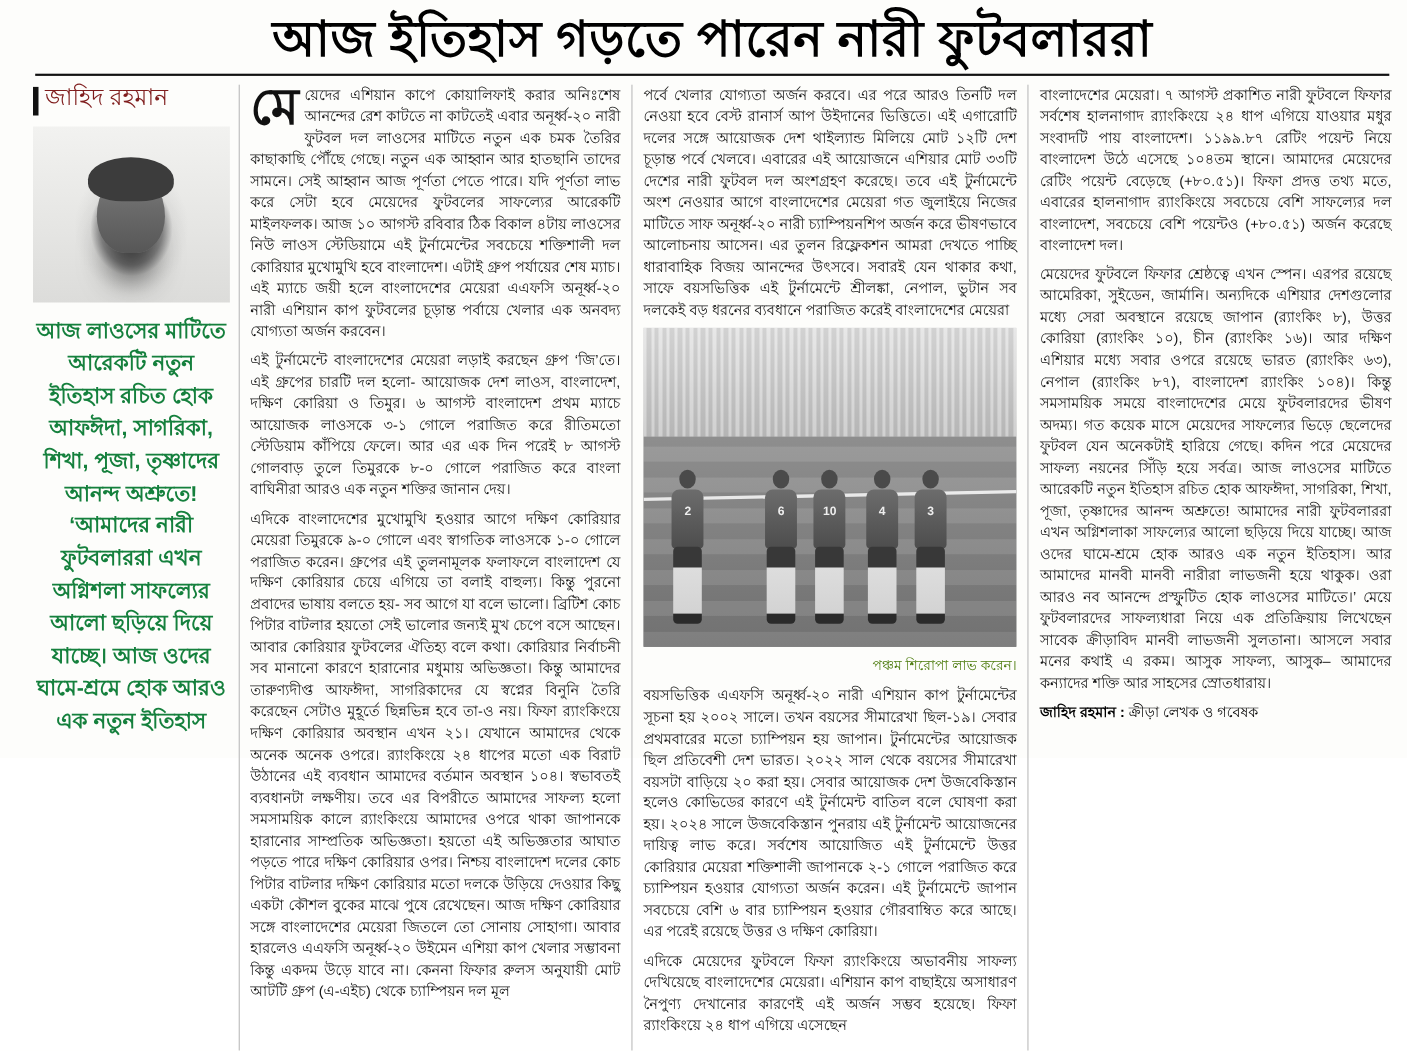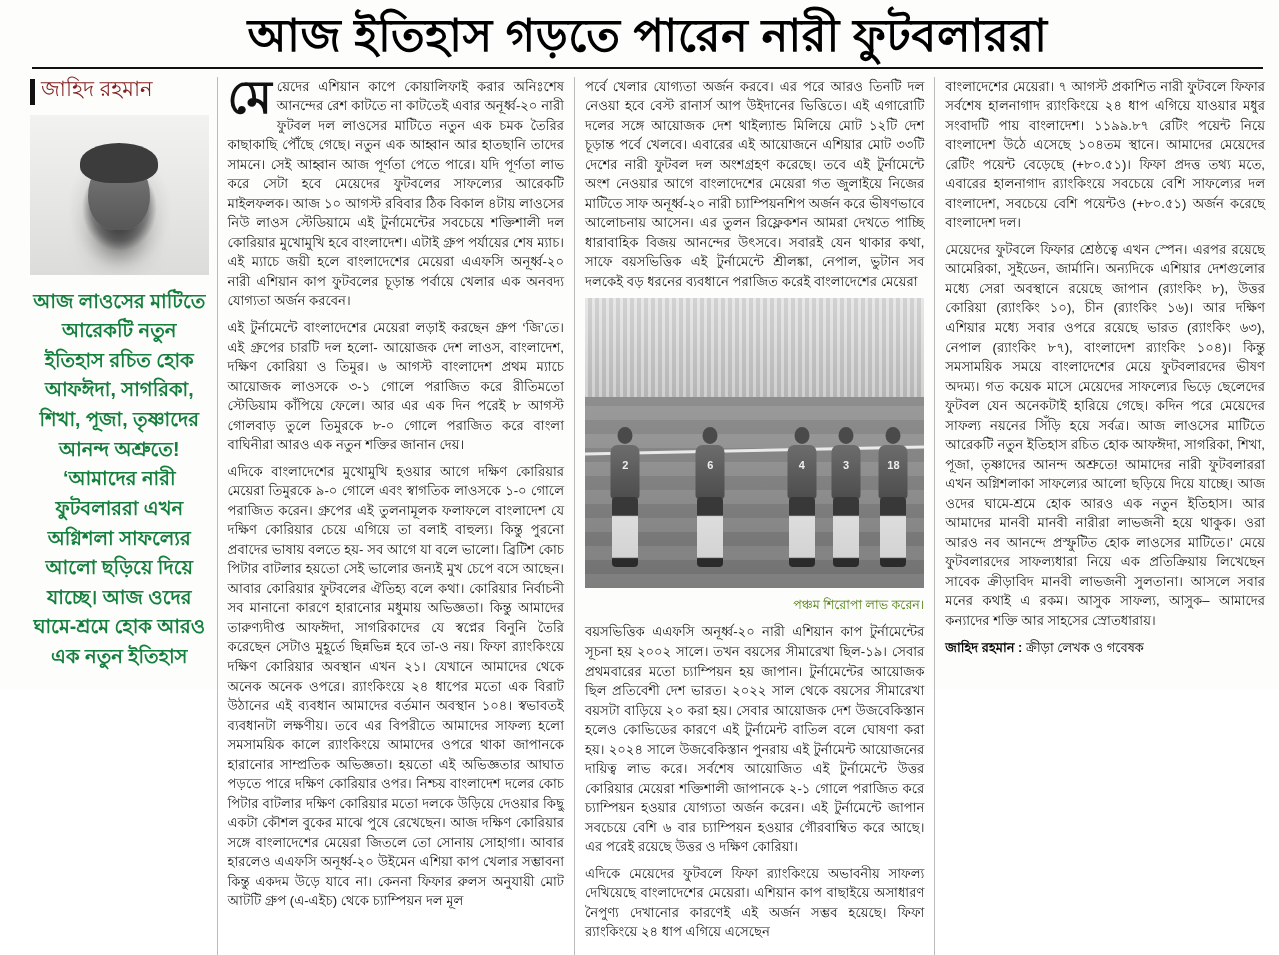--- a/index.html
+++ b/index.html
@@ -276,36 +276,36 @@
             <div class="torso"></div>
             <div class="num">2</div>
             <div class="legs"></div>
           </div>
           <div class="player" style="left:31%;">
             <div class="head"></div>
             <div class="torso"></div>
             <div class="num">6</div>
             <div class="legs"></div>
           </div>
+          <div class="player" style="left:44%;">
+            <div class="head"></div>
+            <div class="torso"></div>
+            <div class="num">10</div>
+            <div class="legs"></div>
+          </div>
           <div class="player" style="left:58%;">
             <div class="head"></div>
             <div class="torso"></div>
             <div class="num">4</div>
             <div class="legs"></div>
           </div>
           <div class="player" style="left:71%;">
             <div class="head"></div>
             <div class="torso"></div>
             <div class="num">3</div>
-            <div class="legs"></div>
-          </div>
-          <div class="player" style="left:85%;">
-            <div class="head"></div>
-            <div class="torso"></div>
-            <div class="num">18</div>
             <div class="legs"></div>
           </div>
 
         </div>
       </div>
 
       <div class="photo-caption">পঞ্চম শিরোপা লাভ করেন।</div>
 
       <div class="body">
         <p>বয়সভিত্তিক এএফসি অনূর্ধ্ব-২০ নারী এশিয়ান কাপ টুর্নামেন্টের সূচনা হয় ২০০২ সালে। তখন বয়সের সীমারেখা ছিল-১৯। সেবার প্রথমবারের মতো চ্যাম্পিয়ন হয় জাপান। টুর্নামেন্টের আয়োজক ছিল প্রতিবেশী দেশ ভারত। ২০২২ সাল থেকে বয়সের সীমারেখা বয়সটা বাড়িয়ে ২০ করা হয়। সেবার আয়োজক দেশ উজবেকিস্তান হলেও কোভিডের কারণে এই টুর্নামেন্ট বাতিল বলে ঘোষণা করা হয়। ২০২৪ সালে উজবেকিস্তান পুনরায় এই টুর্নামেন্ট আয়োজনের দায়িত্ব লাভ করে। সর্বশেষ আয়োজিত এই টুর্নামেন্টে উত্তর কোরিয়ার মেয়েরা শক্তিশালী জাপানকে ২-১ গোলে পরাজিত করে চ্যাম্পিয়ন হওয়ার যোগ্যতা অর্জন করেন। এই টুর্নামেন্টে জাপান সবচেয়ে বেশি ৬ বার চ্যাম্পিয়ন হওয়ার গৌরবাম্বিত করে আছে। এর পরেই রয়েছে উত্তর ও দক্ষিণ কোরিয়া।</p>

